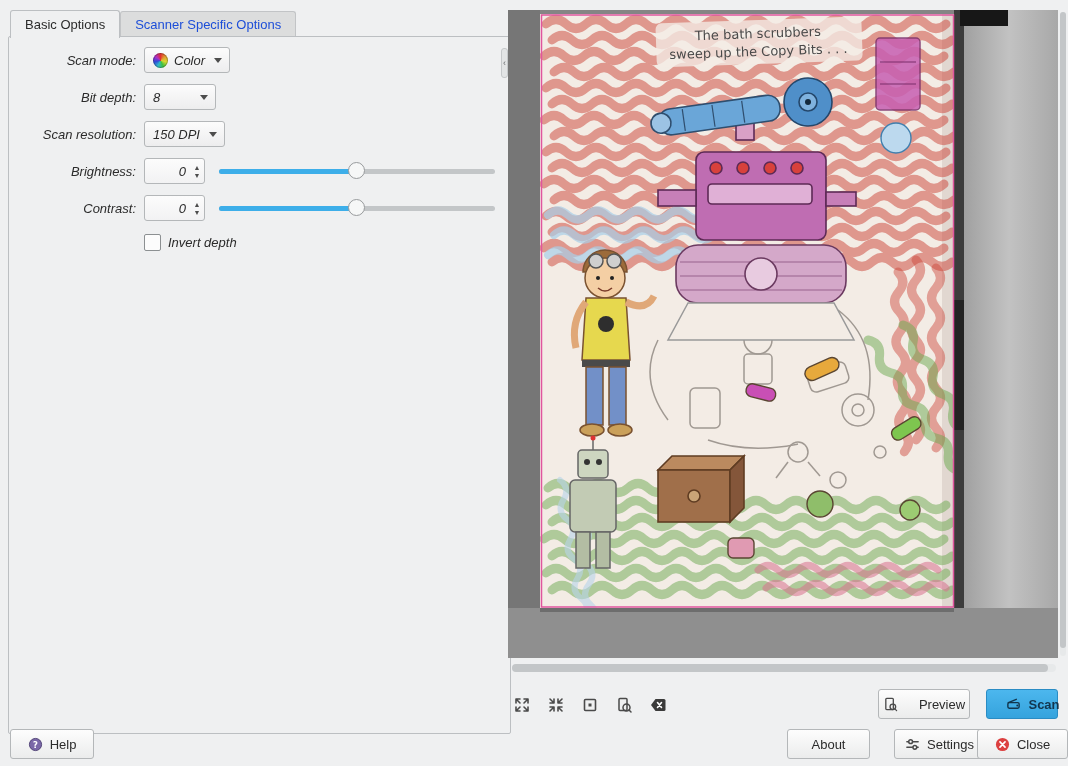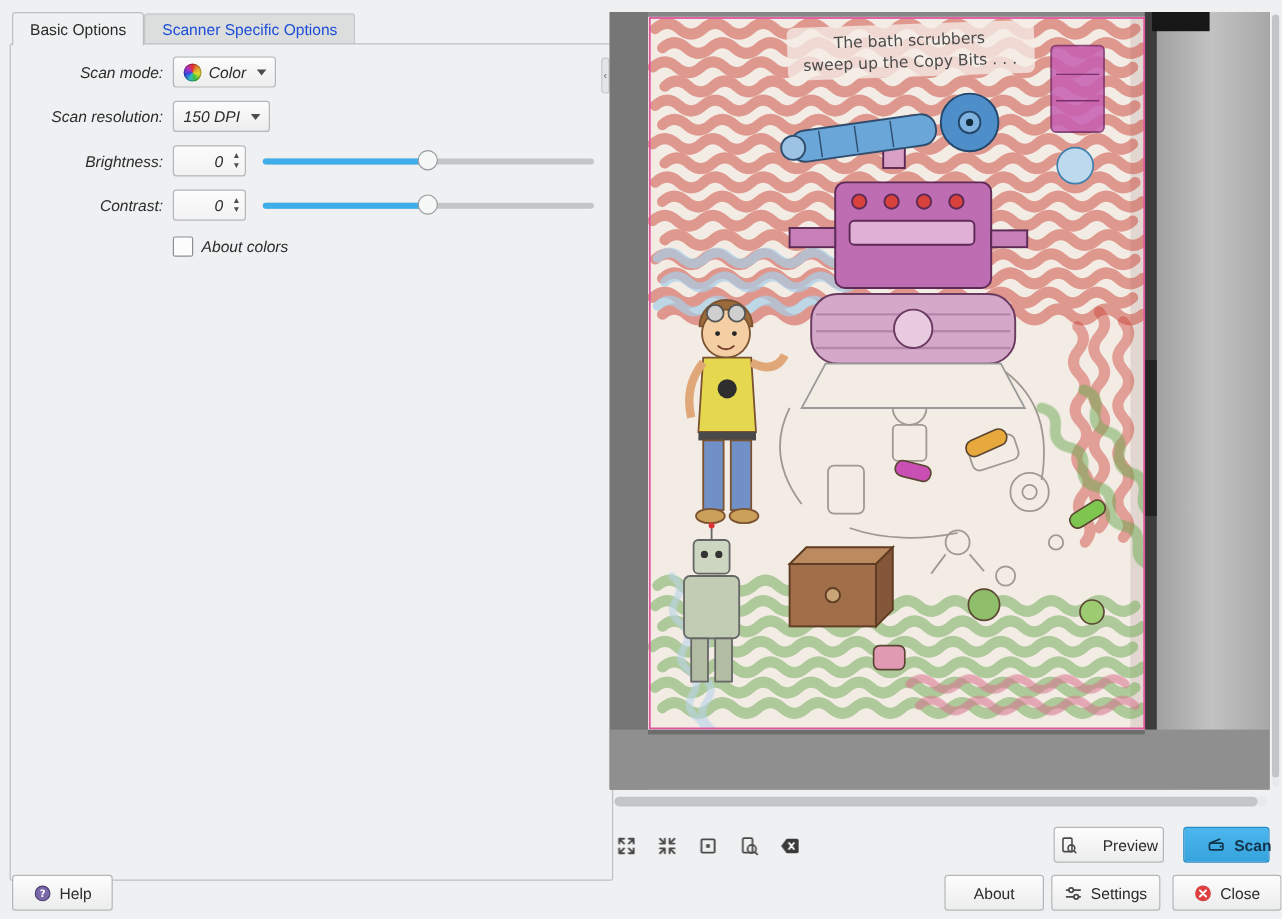--- a/index.html
+++ b/index.html
@@ -69,20 +69,27 @@
 
   <div class="row">
     <span class="lbl">Scan mode:</span>
     <div class="combo">
       <span class="colorwheel"></span>
       <span>Color</span>
       <span class="chev"></span>
     </div>
   </div>
 
+  <div class="row">
+    <span class="lbl">Bit depth:</span>
+    <div class="combo">
+      <span>8</span>
+      <span class="chev" style="margin-left:40px;"></span>
+    </div>
+  </div>
 
   <div class="row">
     <span class="lbl">Scan resolution:</span>
     <div class="combo">
       <span>150 DPI</span>
       <span class="chev"></span>
     </div>
   </div>
 
   <div class="row">
@@ -112,21 +119,21 @@
     </div>
     <div class="slider">
       <div class="track"></div>
       <div class="fill"></div>
       <div class="thumb"></div>
     </div>
   </div>
 
   <div class="checkrow">
     <span class="checkbox"></span>
-    <span>About colors</span>
+    <span>Invert depth</span>
   </div>
 
 </div>
 
 <div class="splitter">‹</div>
 
 <div class="preview-wrap">
   <svg width="550" height="648" viewBox="0 0 550 648">
     <defs>
       <linearGradient id="gR" x1="0" y1="0" x2="1" y2="0">
@@ -386,21 +393,21 @@
     <svg width="15" height="15" viewBox="0 0 16 16">
         <circle cx="8" cy="8" r="6.5" fill="#7b68a8" stroke="#4d3f73"></circle>
         <text x="8" y="11.5" text-anchor="middle" font-size="9" font-weight="bold" fill="#fff" font-family="DejaVu Sans, sans-serif">?</text>
       </svg>
   </span>
   <span>Help</span>
 </div>
 <div class="btn" style="left:787px;top:729px;width:83px;">
   <span>About</span>
 </div>
-<div class="btn" style="left:876px;top:729px;width:91px;">
+<div class="btn" style="left:894px;top:729px;width:91px;">
   <span class="icn">
     <svg width="15" height="15" viewBox="0 0 16 16" stroke="#4a4a4a" stroke-width="1.6" stroke-linecap="round">
       <line x1="2" y1="5" x2="14" y2="5"></line>
         <circle cx="6" cy="5" r="2" fill="#fff"></circle>
       <line x1="2" y1="11" x2="14" y2="11"></line>
         <circle cx="10.5" cy="11" r="2" fill="#fff"></circle>
     </svg>
     </span>
   <span>Settings</span>
 </div>

